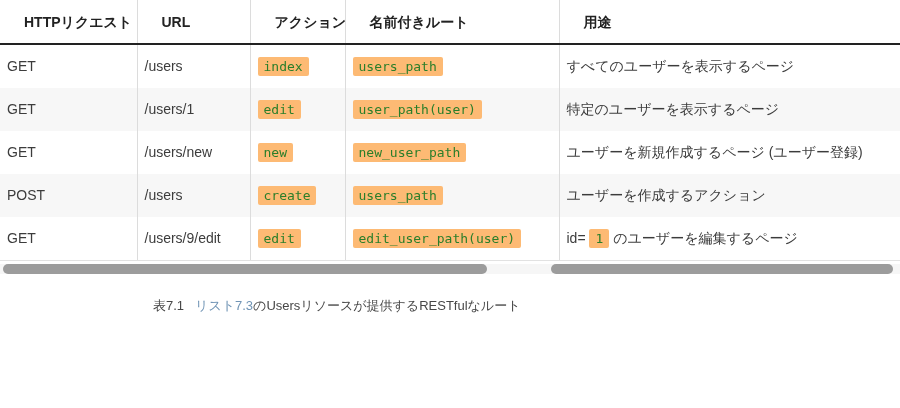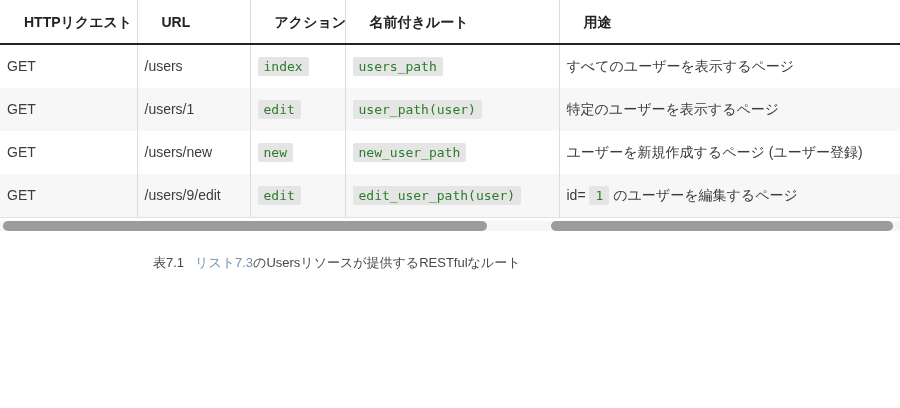--- a/index.html
+++ b/index.html
@@ -38,21 +38,21 @@
     white-space: nowrap;
     overflow: hidden;
   }
   th + th, td + td { border-left: 1px solid #dcdcdc; }
   tbody tr:nth-child(even) { background: #f7f7f7; }
   tbody tr:last-child td { border-bottom: 1px solid #e2e2e2; }
   code.chip {
     font-family: "DejaVu Sans Mono", "Liberation Mono", monospace;
     font-size: 13px;
     color: #2a7e2a;
-    background: #e5e5e5;
+    background: #fdba74;
     padding: 2px 6px;
     border-radius: 2px;
     white-space: nowrap;
   }
   .hscroll {
     position: relative;
     width: 900px; height: 10px;
     margin-top: 3px;
     background: #f6f6f6;
   }
@@ -107,20 +107,27 @@
         <td>特定のユーザーを表示するページ</td>
       </tr>
       <tr>
         <td>GET</td>
         <td>/users/new</td>
         <td><code class="chip">new</code></td>
         <td><code class="chip">new_user_path</code></td>
         <td>ユーザーを新規作成するページ (ユーザー登録)</td>
       </tr>
       <tr>
+        <td>POST</td>
+        <td>/users</td>
+        <td><code class="chip">create</code></td>
+        <td><code class="chip">users_path</code></td>
+        <td>ユーザーを作成するアクション</td>
+      </tr>
+      <tr>
         <td>GET</td>
         <td>/users/9/edit</td>
         <td><code class="chip">edit</code></td>
         <td><code class="chip">edit_user_path(user)</code></td>
         <td>id= <code class="chip">1</code> のユーザーを編集するページ</td>
       </tr>
     </tbody>
 </table>
 
 <div class="hscroll">

